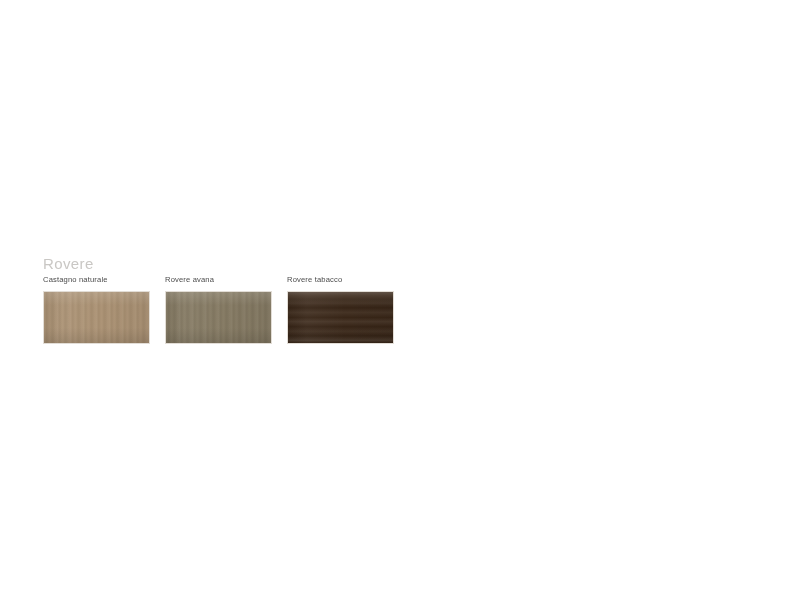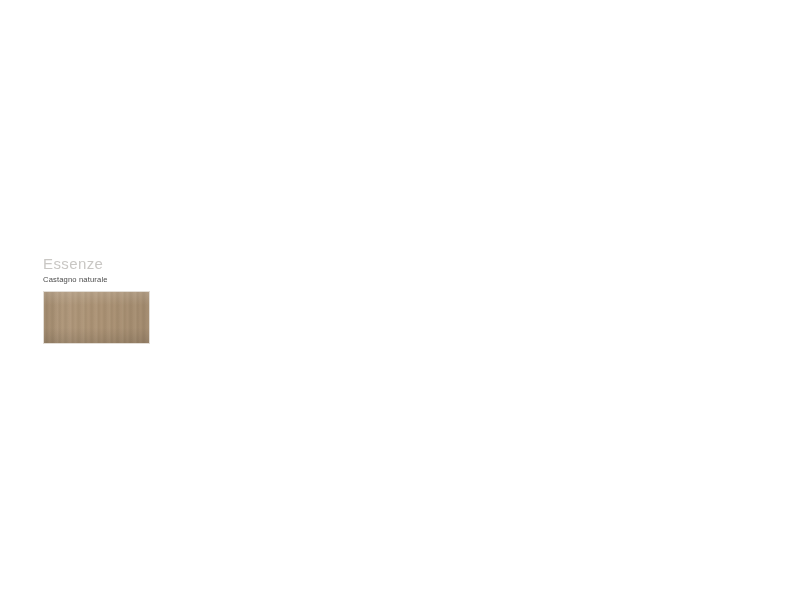--- a/index.html
+++ b/index.html
@@ -126,31 +126,45 @@
         rgba(255,255,255,0.04) 18%,
         rgba(255,255,255,0.00) 55%,
         rgba(0,0,0,0.05) 100%);
   }
 </style>
 </head>
 <body style="background: rgb(255, 255, 255);">
 
 <div id="palette-board">
 
-  <div id="section-heading" style="color: rgb(201, 199, 196);">Essenze</div>
+  <div id="section-heading" style="color: rgb(201, 199, 196);">Rovere</div>
 
   <div id="swatch-row">
 
     <div class="swatch-cell">
       <div class="swatch-label">Castagno naturale</div>
       <div class="swatch-chip" style="background-color: rgb(171, 146, 116);">
         <div class="grain fibers"></div>
         <div class="grain sheen"></div>
       </div>
     </div>
 
 
+    <div class="swatch-cell">
+      <div class="swatch-label">Rovere avana</div>
+      <div class="swatch-chip" style="background-color: rgb(133, 122, 99);">
+        <div class="grain fibers"></div>
+        <div class="grain sheen"></div>
+      </div>
+    </div>
 
 
 
+    <div class="swatch-cell">
+      <div class="swatch-label">Rovere tabacco</div>
+      <div class="swatch-chip" style="background-color: rgb(58, 39, 24);">
+        <div class="grain bands"></div>
+        <div class="grain sheen"></div>
+      </div>
+    </div>
 
   </div>
 </div>
 
 </body></html>

